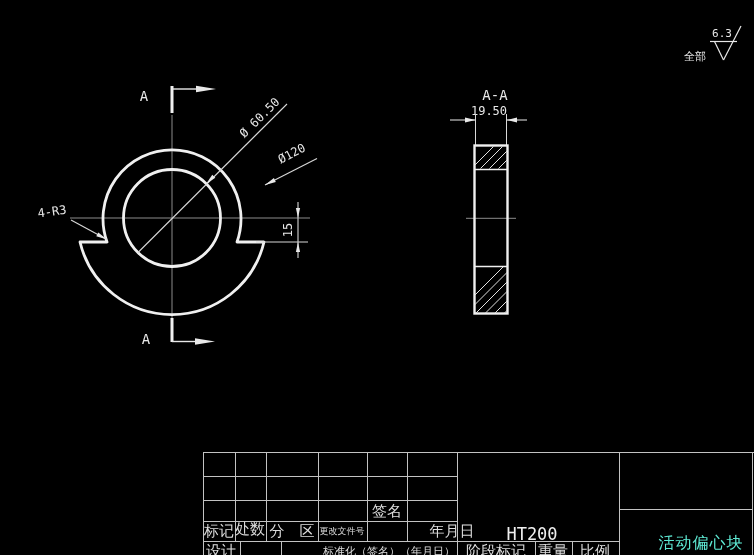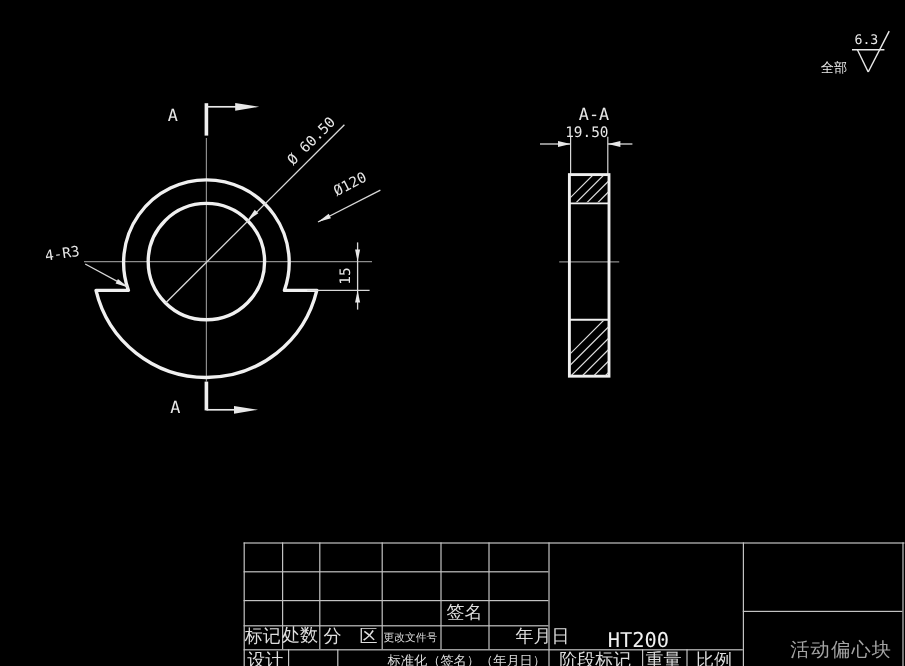--- a/index.html
+++ b/index.html
@@ -12,21 +12,21 @@
   .lbltxt{font-family:"DejaVu Sans Mono",monospace;font-size:14px;fill:#e8e8e8;}
   
   .tbline{position:absolute;background:#c2c2c2;}
   .tblbl{
     position:absolute;transform:translate(-50%,-50%);
     color:#dedede;font-size:15px;white-space:nowrap;line-height:14px;
   }
   .tblbl.small{font-size:9px;}
   .tblbl.med{font-size:11px;}
   .tblbl.big{font-size:17px;font-family:"DejaVu Sans Mono",monospace;color:#f0f0f0;}
-  .tblbl.name{font-size:16px;color:#a3a3a3;letter-spacing:1px;}
+  .tblbl.name{font-size:16px;color:#5eead4;letter-spacing:1px;}
 </style>
 </head>
 <body>
 
 <div id="canvas">
 
   <svg width="754" height="555" viewBox="0 0 754 555" style="position:absolute;left:0;top:0;">
     <defs>
       <clipPath id="hatchTop">
           <rect x="475" y="146.5" width="32" height="22"></rect>

